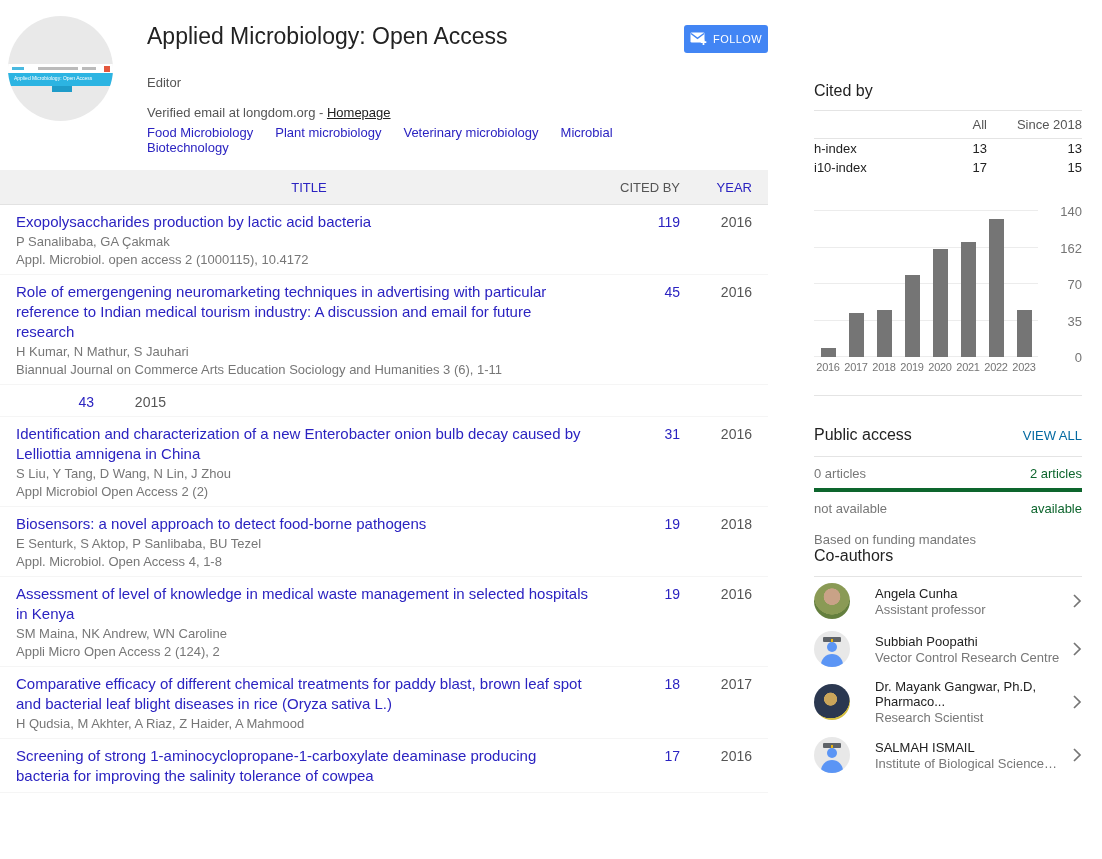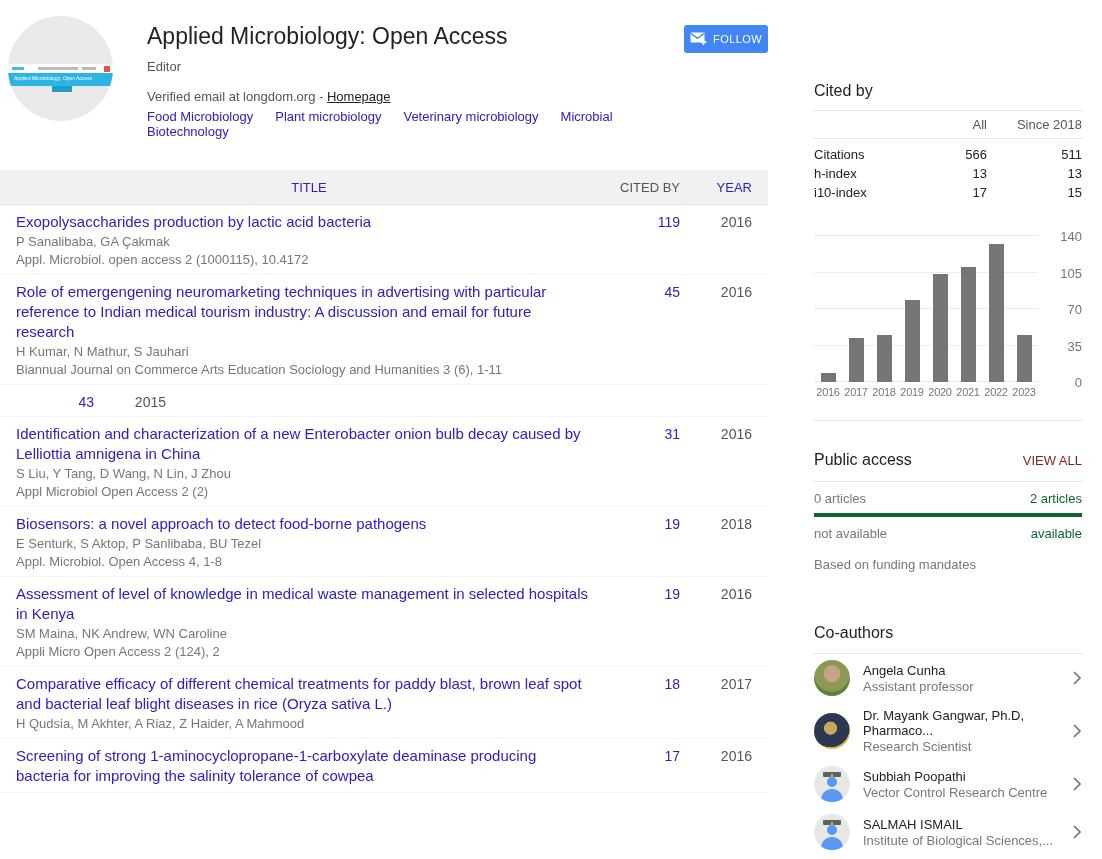--- a/index.html
+++ b/index.html
@@ -16,21 +16,21 @@
   .avatar .navbar-strip .logo { width:12px; background:#49b9e0; }
   .avatar .navbar-strip .m1 { width:40px; margin-left:14px; }
   .avatar .navbar-strip .m2 { width:14px; }
   .avatar .navbar-strip .red { width:6px; height:6px; background:#e4573d; margin-left:8px; }
   .avatar .banner-strip { position:absolute; left:0; right:0; top:57px; height:13px; background:#2cb4e2; }
   .avatar .banner-strip span { display:block; font-size:5px; color:#fff; padding:2px 0 0 6px; white-space:nowrap; }
   .avatar .btn-strip { position:absolute; left:44px; top:70px; width:20px; height:6px; background:#1f9cc9; }
 
   .profile-info { position:absolute; left:147px; top:22px; width:530px; }
   .profile-name { font-size:23px; color:#222; font-weight:400; line-height:28px; }
-  .profile-role { font-size:13px; color:#555; margin-top:9px; }
+  .profile-role { font-size:13px; color:#555; margin-top:25px; }
   .profile-verified { font-size:13px; color:#555; margin-top:15px; }
   .profile-verified a { color:#222; text-decoration:underline; }
   .profile-interests { margin-top:5px; font-size:13px; }
   .profile-interests a { color:#2b23c1; margin-right:22px; }
 
   .follow-btn { position:absolute; left:684px; top:25px; width:84px; height:28px;
     background:#4285f4; border:none; border-radius:3px; color:#fff; font-size:11px;
     font-family:"Liberation Sans", sans-serif; letter-spacing:.4px;
     display:flex; align-items:center; justify-content:center; gap:6px; cursor:pointer; }
 
@@ -78,43 +78,43 @@
   .bar { width:15px; background:#757575; cursor:pointer; }
   .chart-yticks { position:absolute; left:228px; top:0; width:40px; height:146px; }
   .ytick { position:absolute; right:0; transform:translateY(-50%); font-size:13px; color:#757575; }
   .chart-xlabels { position:absolute; left:0; top:150px; width:224px; display:flex; }
   .xlabel { flex:1; text-align:center; font-size:11px; color:#757575; letter-spacing:-.3px; }
 
   .divider { border-top:1px solid #e4e4e4; }
   .sb-div1 { margin-top:16px; }
 
   .pa-headrow { display:flex; justify-content:space-between; align-items:baseline; margin-top:30px; }
-  .view-all { font-size:13px; color:#7f1d1d; }
+  .view-all { font-size:13px; color:#0369a1; }
   .pa-div { margin-top:12px; }
   .pa-counts { display:flex; justify-content:space-between; font-size:13px; margin-top:9px; }
   .pa-counts .left { color:#777; }
   .pa-counts .right { color:#0d652d; }
   .pa-bar { height:4px; background:#0d652d; margin-top:7px; }
   .pa-avail { display:flex; justify-content:space-between; font-size:13px; margin-top:9px; }
   .pa-avail .left { color:#777; }
   .pa-avail .right { color:#0d652d; }
   .pa-note { font-size:13px; color:#777; margin-top:16px; }
 
-  .coauthors-heading { margin-top:52px; }
+  .coauthors-heading { }
   .coauthors-div { margin-top:11px; }
   .coauthor-row { display:flex; align-items:center; padding:6px 0; cursor:pointer; }
   .coavatar { width:36px; height:36px; border-radius:50%; background:#e8e8e8;
     position:relative; overflow:hidden; flex:0 0 36px; }
   .coavatar .head { position:absolute; width:10px; height:10px; border-radius:50%; background:#5b95f5; left:13px; top:11px; }
   .coavatar .torso { position:absolute; width:22px; height:13px; border-radius:11px 11px 0 0; background:#5b95f5; left:7px; top:23px; }
   .coavatar .cap { position:absolute; left:9px; top:6px; width:18px; height:5px; background:#5f6368; border-radius:1px; }
   .coavatar .tassel { position:absolute; left:17px; top:8px; width:2px; height:7px; background:#e8b50f; }
   .photo-angela { background:radial-gradient(circle at 50% 38%, #c9a287 0 28%, #8a9a55 30% 62%, #647f3e 63% 100%); }
   .photo-mayank { background:radial-gradient(circle at 46% 42%, #caa55a 0 22%, #2b3850 24% 66%, #d3bd3f 68% 100%); }
-  .coauthor-text { flex:1; padding-left:13px; min-width:0; }
+  .coauthor-text { flex:1; padding-left:25px; min-width:0; }
   .coauthor-name { font-size:13px; color:#222; line-height:15px; }
   .coauthor-aff { font-size:13px; color:#777; line-height:15px; margin-top:1px;
     white-space:nowrap; overflow:hidden; text-overflow:ellipsis; }
   .chevron { flex:0 0 20px; display:flex; justify-content:flex-end; }
 </style>
 </head>
 <body>
 
 <div class="avatar">
   <div class="navbar-strip">
@@ -228,25 +228,20 @@
 <div class="sidebar">
 
   <div class="section-heading citedby-heading">Cited by</div>
 
   <table class="citedby-table">
     <tbody>
         <tr>
       <th class="lbl"></th>
       <th class="c2">All</th>
       <th class="c3">Since 2018</th>
-    </tr>
-    <tr class="first">
-      <td class="lbl">Citations</td>
-      <td>566</td>
-      <td>511</td>
     </tr>
     <tr>
       <td class="lbl">h-index</td>
       <td>13</td>
       <td>13</td>
     </tr>
     <tr>
       <td class="lbl">i10-index</td>
       <td>17</td>
       <td>15</td>
@@ -283,21 +278,21 @@
           <div class="bar" style="height: 94.2857%; background: rgb(117, 117, 117);"></div>
         </div>
         <div class="bar-cell">
           <div class="bar" style="height: 32.1429%; background: rgb(117, 117, 117);"></div>
         </div>
       </div>
     <div class="chart-yticks" id="chart-yticks">
         <div class="ytick" style="bottom: calc(0%); transform: translateY(50%);">0</div>
         <div class="ytick" style="bottom: calc(25%); transform: translateY(50%);">35</div>
         <div class="ytick" style="bottom: calc(50%); transform: translateY(50%);">70</div>
-        <div class="ytick" style="bottom: calc(75%); transform: translateY(50%);">105</div>
+        <div class="ytick" style="bottom: calc(75%); transform: translateY(50%);">162</div>
         <div class="ytick" style="bottom: calc(100%); transform: translateY(50%);">140</div>
       </div>
     <div class="chart-xlabels" id="chart-xlabels">
         <div class="xlabel">2016</div>
         <div class="xlabel">2017</div>
         <div class="xlabel">2018</div>
         <div class="xlabel">2019</div>
         <div class="xlabel">2020</div>
         <div class="xlabel">2021</div>
         <div class="xlabel">2022</div>
@@ -332,60 +327,60 @@
           <div class="coauthor-name">Angela Cunha</div>
           <div class="coauthor-aff">Assistant professor</div>
         </span>
         <span class="chevron">
           <svg width="10" height="16" viewBox="0 0 10 16">
             <path d="M2 2 l6 6 -6 6" stroke="#757575" fill="none" stroke-width="1.7"></path>
           </svg>
         </span>
       </div>
       <div class="coauthor-row">
+        <span class="coavatar">
+          <span class="cap"></span>
+          <span class="tassel"></span>
+          <span class="head"></span>
+          <span class="torso"></span>
+        </span>
+        <span class="coauthor-text">
+          <div class="coauthor-name">Subbiah Poopathi</div>
+          <div class="coauthor-aff">Vector Control Research Centre</div>
+        </span>
+        <span class="chevron">
+          <svg width="10" height="16" viewBox="0 0 10 16">
+            <path d="M2 2 l6 6 -6 6" stroke="#757575" fill="none" stroke-width="1.7"></path>
+          </svg>
+        </span>
+      </div>
+      <div class="coauthor-row">
         <span class="coavatar photo-mayank"></span>
         <span class="coauthor-text">
           <div class="coauthor-name">Dr. Mayank Gangwar, Ph.D, Pharmaco...</div>
           <div class="coauthor-aff">Research Scientist</div>
         </span>
         <span class="chevron">
           <svg width="10" height="16" viewBox="0 0 10 16">
             <path d="M2 2 l6 6 -6 6" stroke="#757575" fill="none" stroke-width="1.7"></path>
           </svg>
         </span>
       </div>
       <div class="coauthor-row">
         <span class="coavatar">
           <span class="cap"></span>
           <span class="tassel"></span>
           <span class="head"></span>
           <span class="torso"></span>
         </span>
         <span class="coauthor-text">
-          <div class="coauthor-name">Subbiah Poopathi</div>
-          <div class="coauthor-aff">Vector Control Research Centre</div>
+          <div class="coauthor-name">SALMAH ISMAIL</div>
+          <div class="coauthor-aff">Institute of Biological Sciences,...</div>
         </span>
         <span class="chevron">
           <svg width="10" height="16" viewBox="0 0 10 16">
             <path d="M2 2 l6 6 -6 6" stroke="#757575" fill="none" stroke-width="1.7"></path>
           </svg>
         </span>
       </div>
-      <div class="coauthor-row">
-        <span class="coavatar">
-          <span class="cap"></span>
-          <span class="tassel"></span>
-          <span class="head"></span>
-          <span class="torso"></span>
-        </span>
-        <span class="coauthor-text">
-          <div class="coauthor-name">SALMAH ISMAIL</div>
-          <div class="coauthor-aff">Institute of Biological Sciences,...</div>
-        </span>
-        <span class="chevron">
-          <svg width="10" height="16" viewBox="0 0 10 16">
-            <path d="M2 2 l6 6 -6 6" stroke="#757575" fill="none" stroke-width="1.7"></path>
-          </svg>
-        </span>
-      </div>
     </div>
 
 </div>
 
 </body></html>

